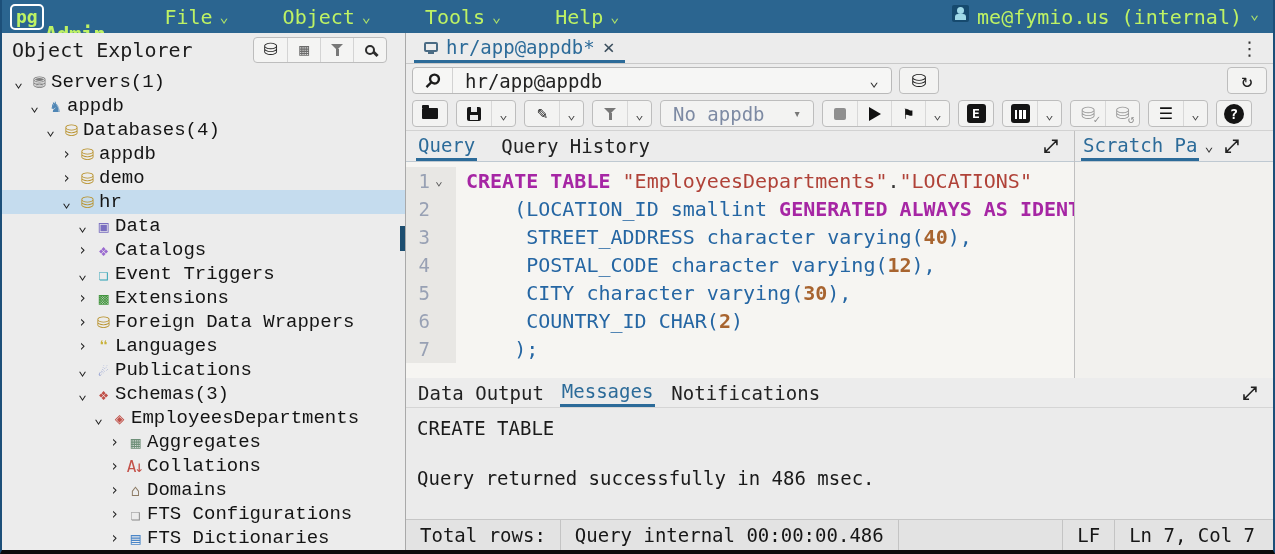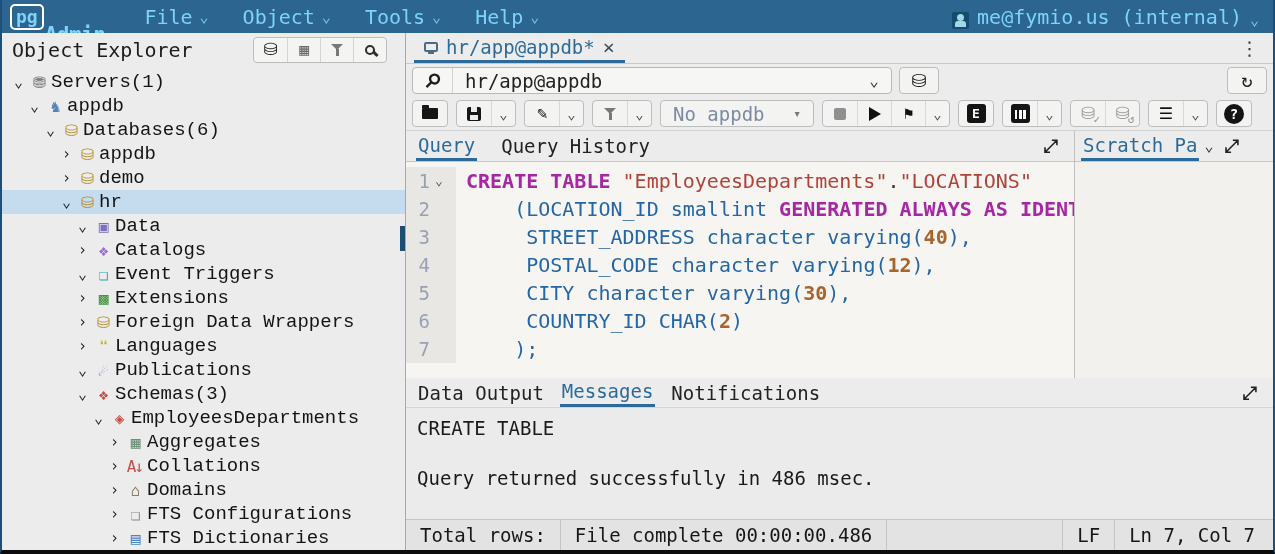--- a/index.html
+++ b/index.html
@@ -5,28 +5,28 @@
   :root{
     --accent:#2c6b99; --sel:#c5dcee; --kw:#a626a4; --str:#b04238;
     --num:#a8642f; --cod:#2566a3; --menubg:#2b6590;
   }
   *{box-sizing:border-box;margin:0;padding:0;font-family:"DejaVu Sans Mono","Liberation Mono",monospace;}
   body{background:#555;}
   .window{width:1275px;height:554px;background:#ececec;border-left:2px solid #1c4f79;
     border-right:2px solid #1c4f79;border-bottom:4px solid #0c0c0c;overflow:hidden;
     display:flex;flex-direction:column;}
   
-  .menubar{height:33px;background:var(--menubg);display:flex;align-items:center;color:#7dd3fc;flex:0 0 auto;}
+  .menubar{height:33px;background:var(--menubg);display:flex;align-items:center;color:#bef264;flex:0 0 auto;gap:20px;}
   .logo{display:flex;align-items:center;margin:0 22px 0 8px;}
   .logo .pgbox{border:2px solid #fff;border-radius:5px;padding:0 4px;font-weight:bold;font-size:18px;line-height:22px;}
   .logo .adm{font-weight:bold;font-size:21px;margin-left:1px;letter-spacing:-0.5px;margin-top:36px;}
   .menu-item{display:flex;align-items:center;gap:7px;font-size:20px;padding:0 17px;height:100%;cursor:default;}
   .mchev{font-size:15px;opacity:.9;}
   .menubar .spacer{flex:1;}
-  .userbox{display:flex;align-items:flex-end;gap:8px;font-size:20px;padding-right:14px;}
+  .userbox{display:flex;align-items:flex-start;gap:8px;font-size:20px;padding-right:14px;}
   .i-user{width:17px;height:17px;background:#164a6e;position:relative;border-radius:2px;}
   .i-user::before{content:"";position:absolute;left:5px;top:2px;width:7px;height:7px;border-radius:50%;background:#9fd9e8;}
   .i-user::after{content:"";position:absolute;left:3px;top:9px;width:11px;height:6px;border-radius:3px 3px 0 0;background:#9fd9e8;}
   
   .bodyrow{flex:1;display:flex;min-height:0;}
   
   .sidebar{width:404px;flex:0 0 auto;border-right:1px solid #a9a9a9;display:flex;flex-direction:column;position:relative;background:#ececec;}
   .sb-head{height:33px;display:flex;align-items:center;justify-content:space-between;padding:0 18px 0 10px;flex:0 0 auto;text-align:right;}
   .sb-title{font-size:20px;color:#1c1c1c;}
   .sb-tools{display:flex;border:1px solid #bdbdbd;border-radius:4px;background:#f4f4f3;height:26px;}
@@ -192,21 +192,21 @@
             <span class="tlabel">Servers(1)</span>
           </div>
           <div class="trow" style="padding-left: 24px;">
             <span class="tarrow">⌄</span>
             <span class="ticon" style="color: rgb(79, 134, 181);">♞</span>
             <span class="tlabel">appdb</span>
           </div>
           <div class="trow" style="padding-left: 40px;">
             <span class="tarrow">⌄</span>
             <span class="ticon" style="color: rgb(184, 145, 42);">⛁</span>
-            <span class="tlabel">Databases(6)</span>
+            <span class="tlabel">Databases(4)</span>
           </div>
           <div class="trow" style="padding-left: 56px;">
             <span class="tarrow">›</span>
             <span class="ticon" style="color: rgb(184, 145, 42);">⛁</span>
             <span class="tlabel">appdb</span>
           </div>
           <div class="trow" style="padding-left: 56px;">
             <span class="tarrow">›</span>
             <span class="ticon" style="color: rgb(184, 145, 42);">⛁</span>
             <span class="tlabel">demo</span>
@@ -463,21 +463,21 @@
           </div>
       </div>
       <div class="outbody">
         <div class="outline">CREATE TABLE</div>
         <div class="outline">&nbsp;</div>
         <div class="outline">Query returned successfully in 486 msec.</div>
       </div>
 
       <div class="statusbar">
         <div class="scell">Total rows:</div>
-        <div class="scell">File complete 00:00:00.486</div>
+        <div class="scell">Query internal 00:00:00.486</div>
         <div class="spacer"></div>
         <div class="scell">LF</div>
         <div class="scell last">Ln 7, Col 7</div>
       </div>
 
     </div>
   </div>
 </div>
 
 </body></html>

